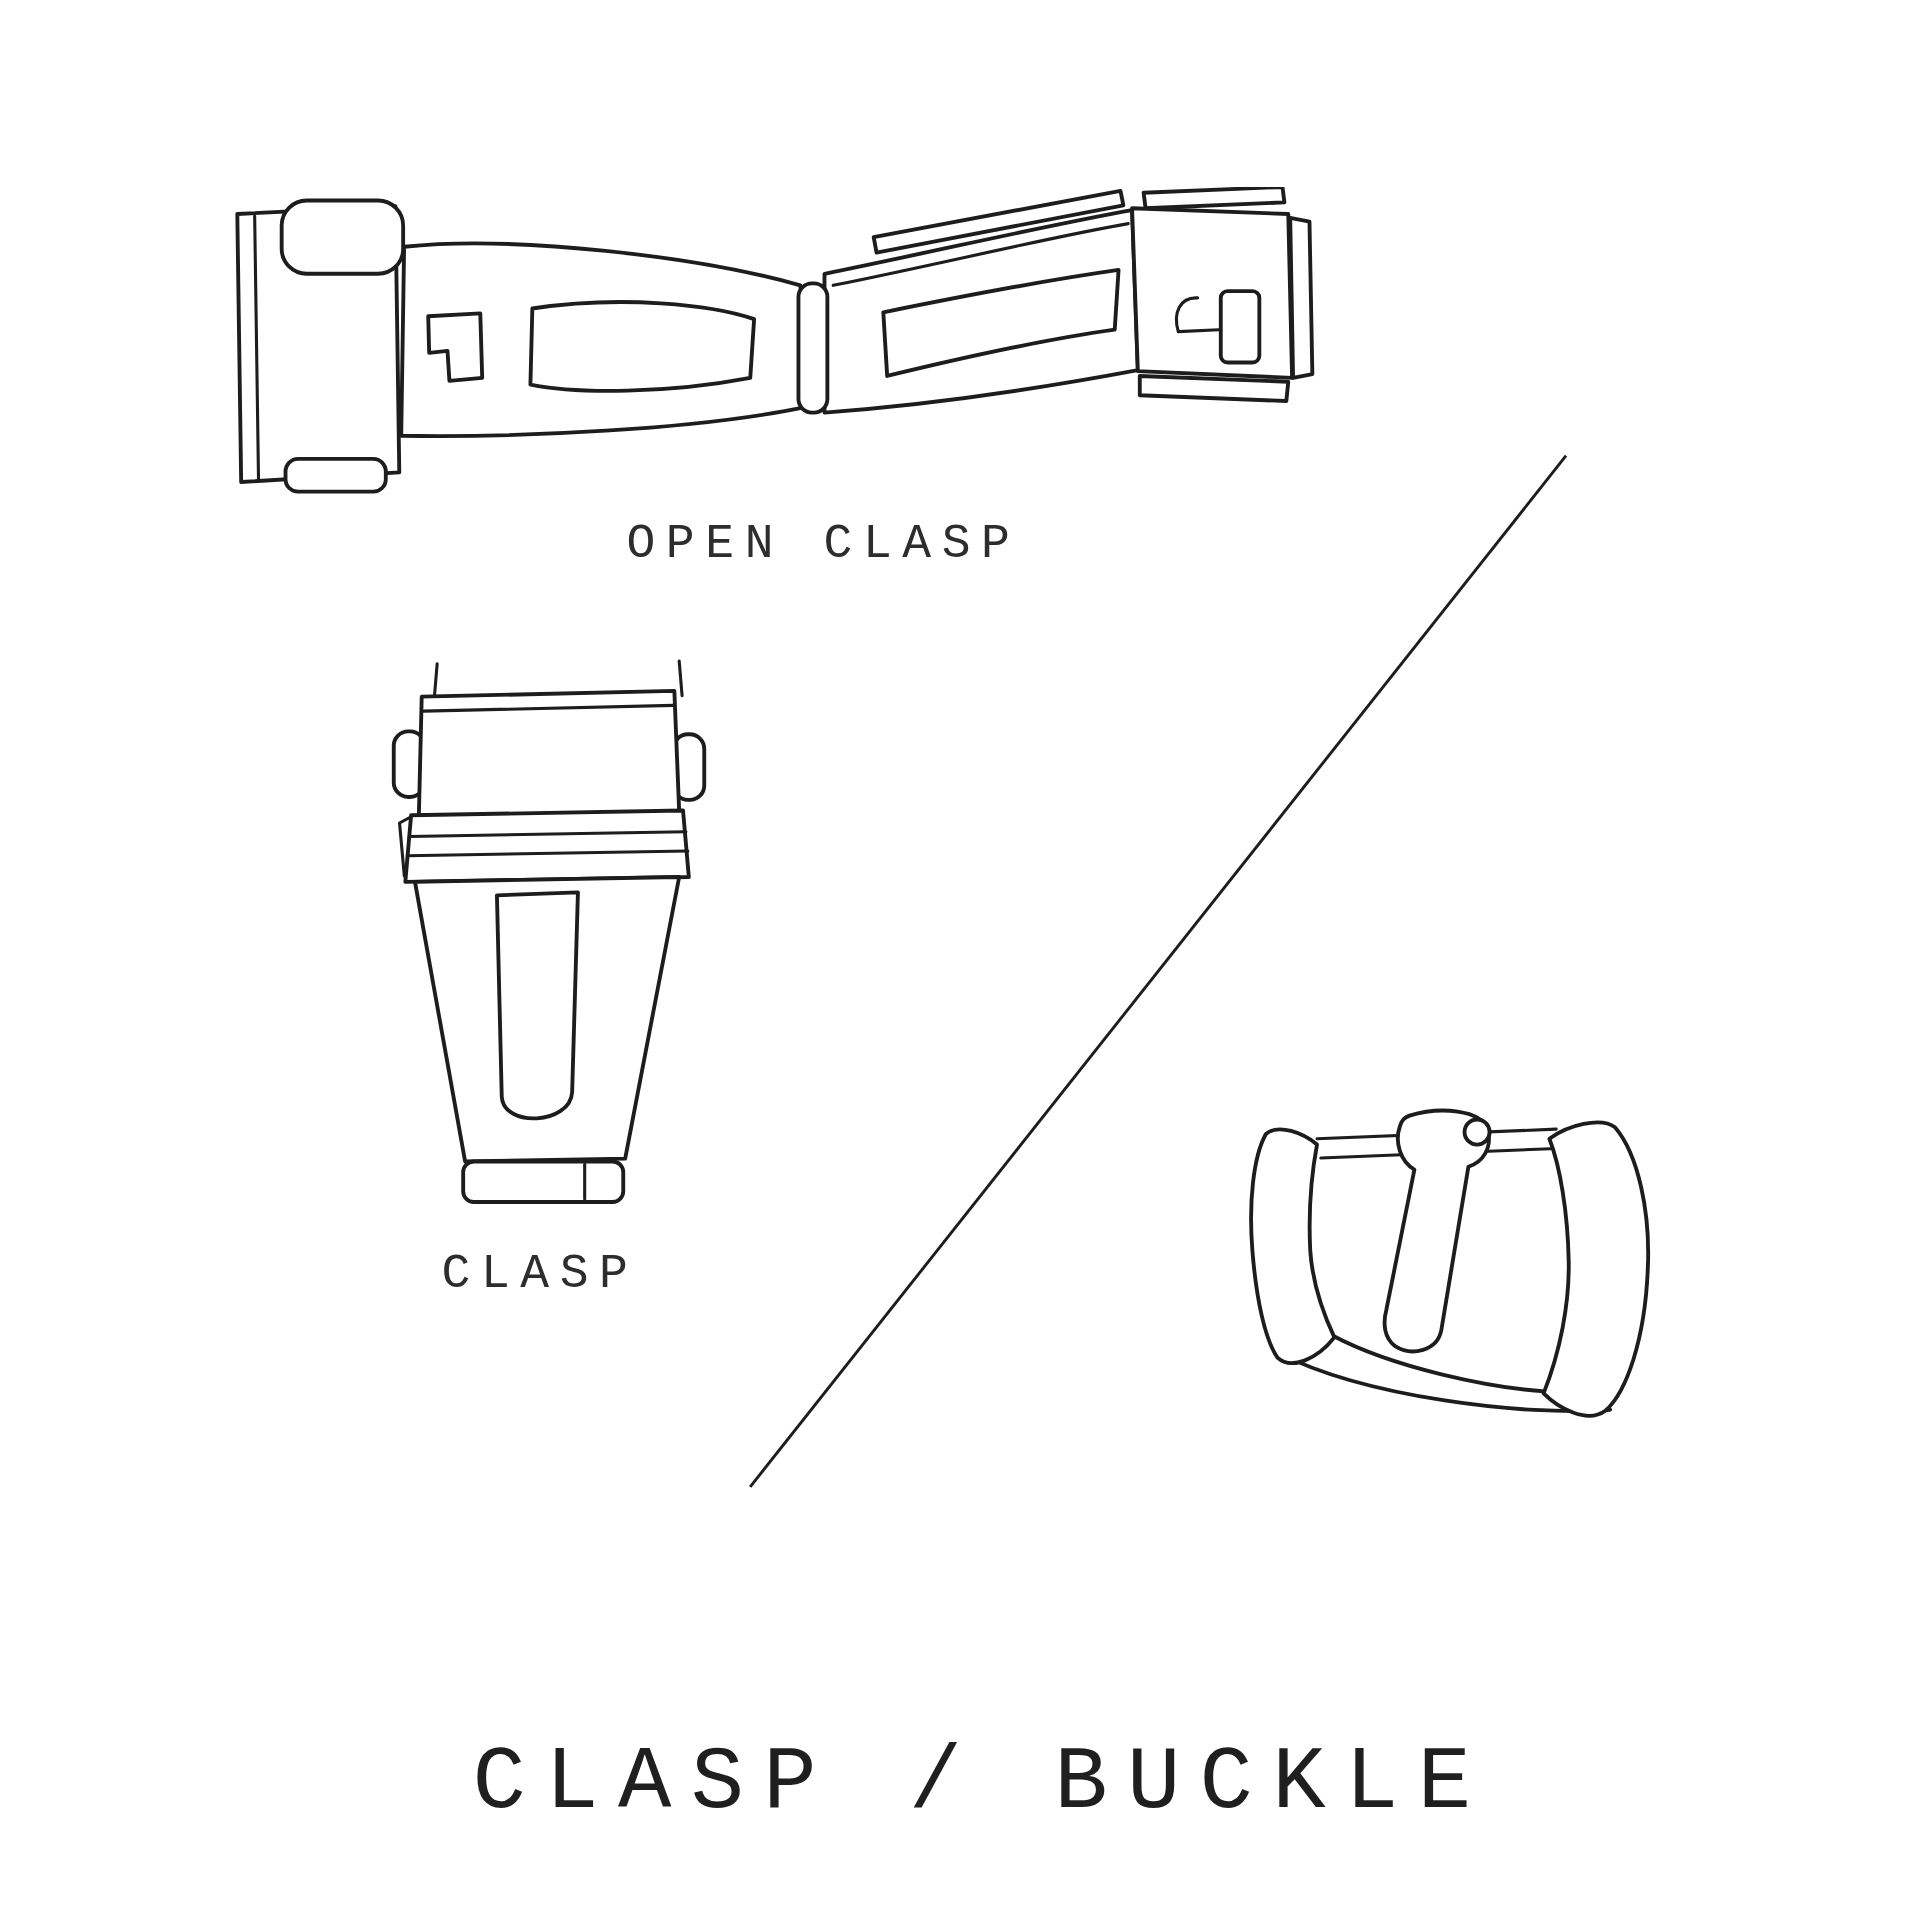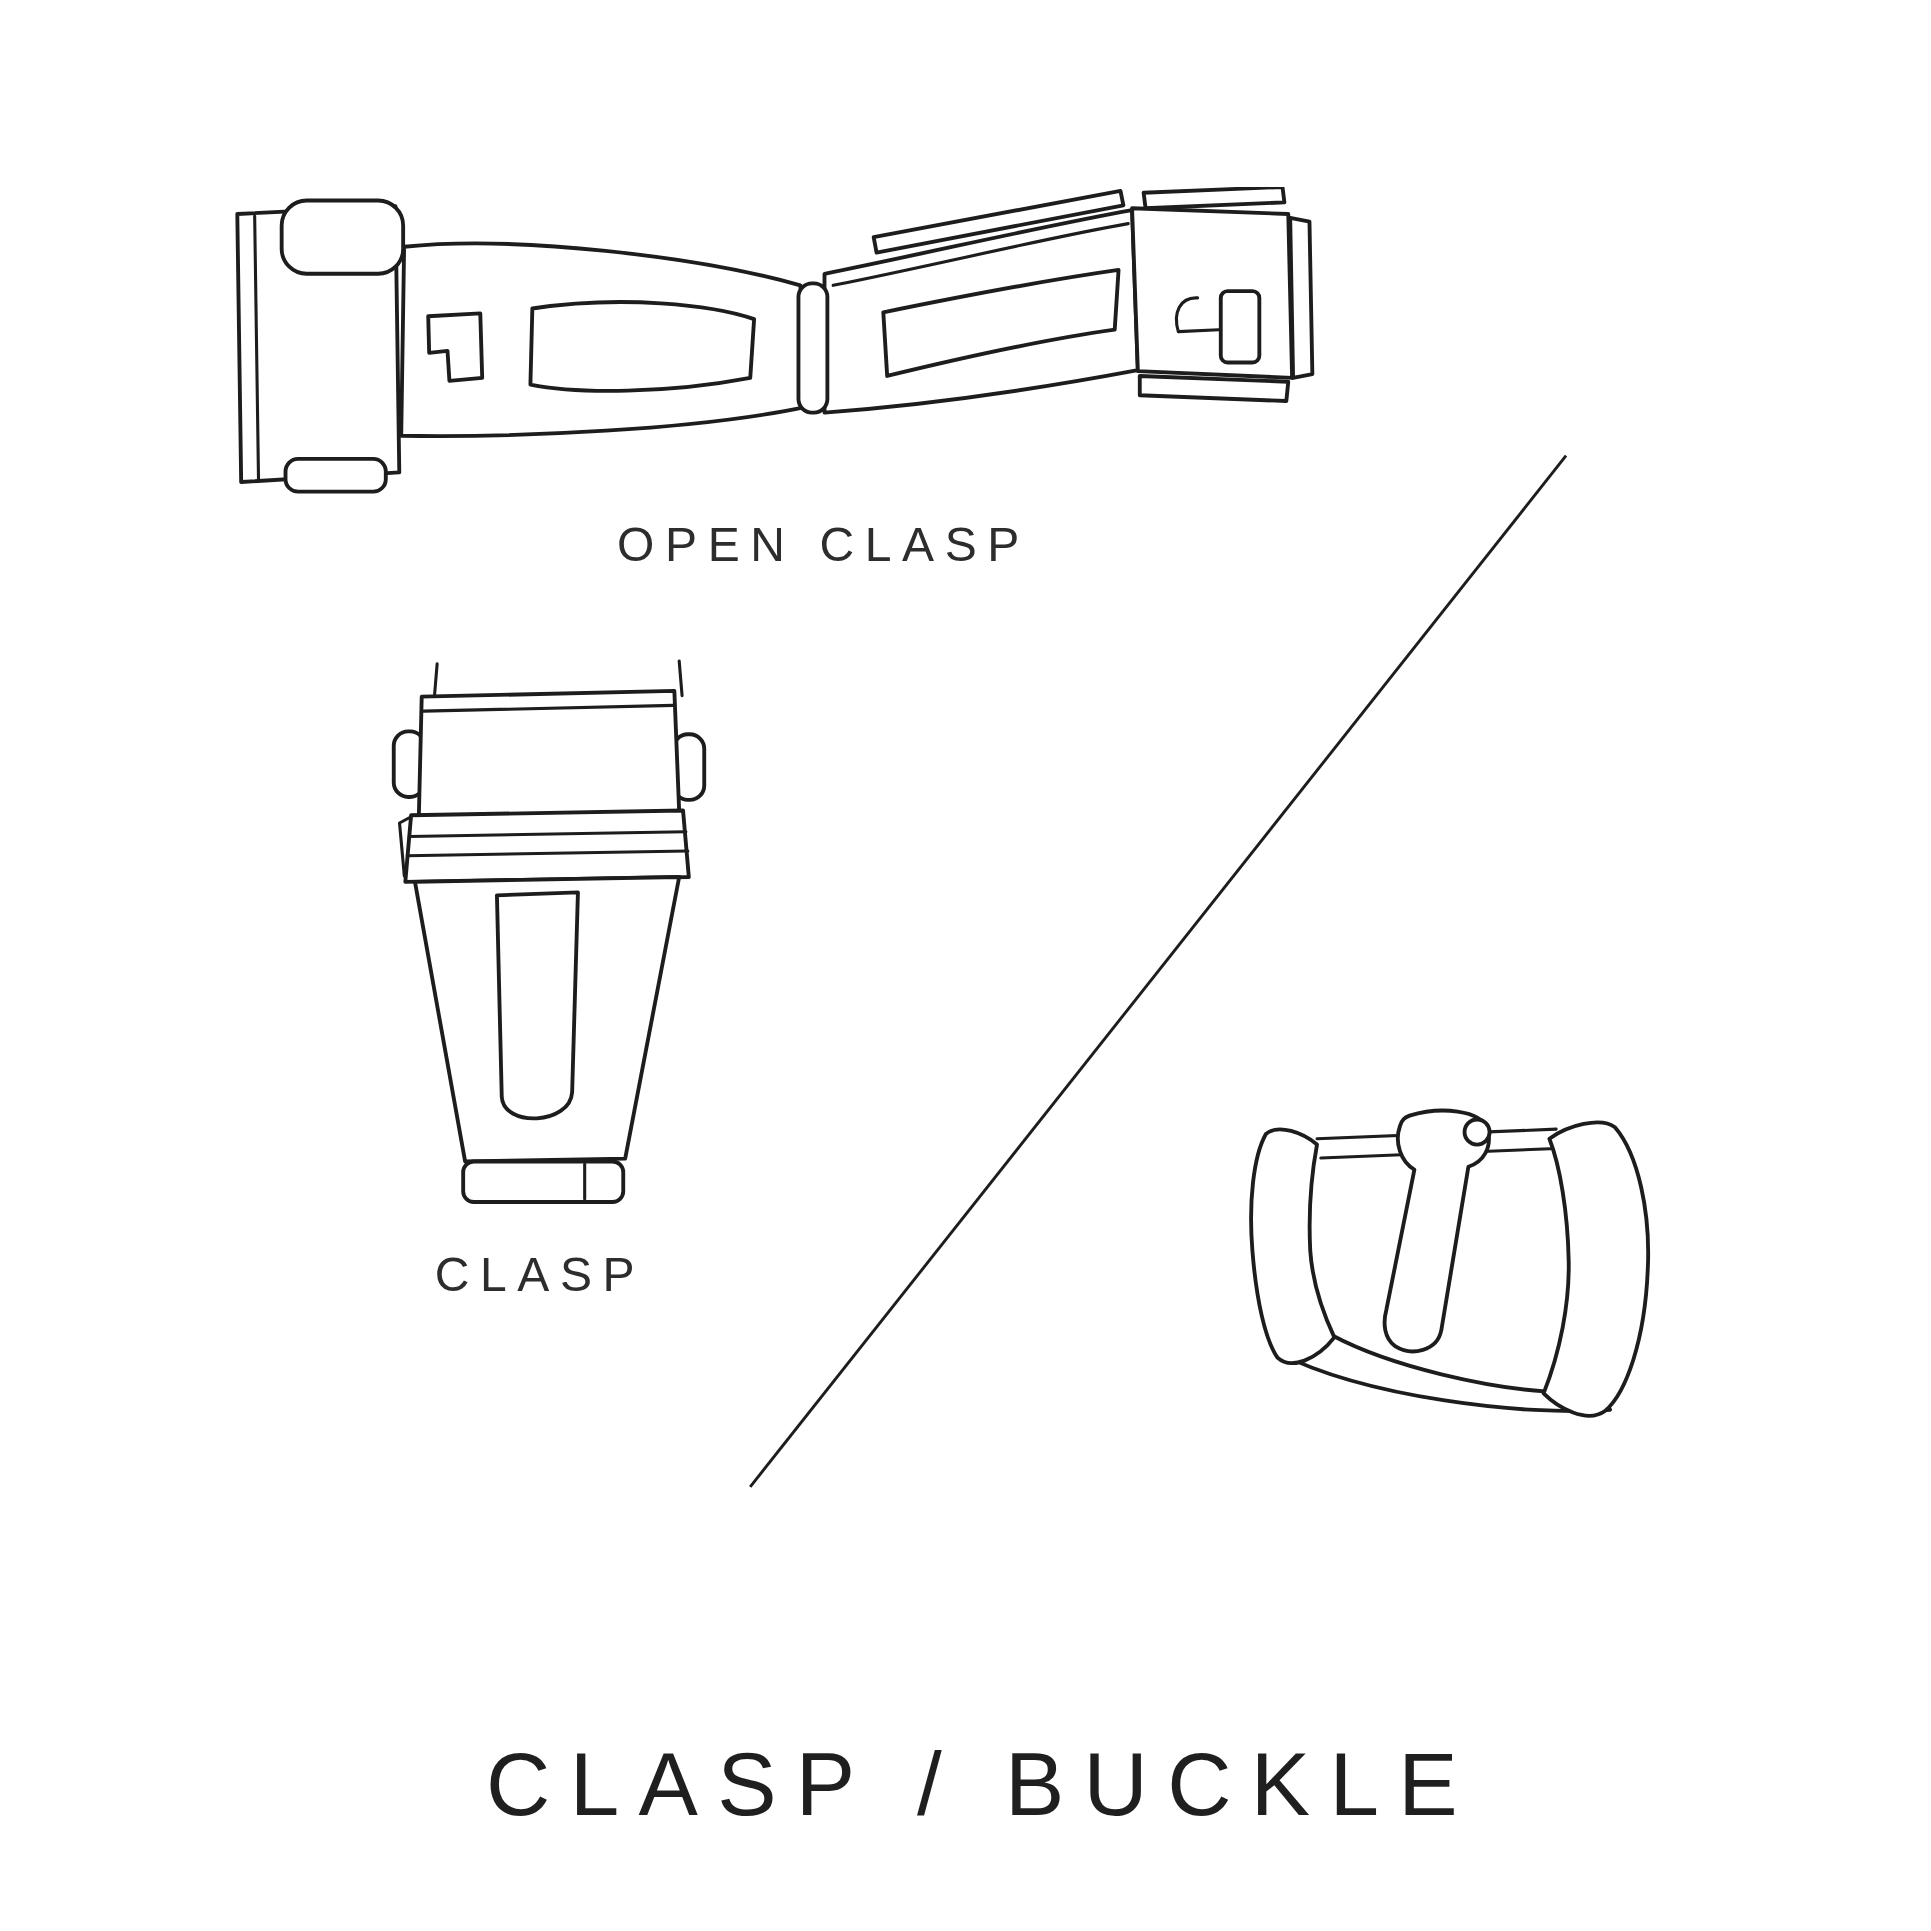--- a/index.html
+++ b/index.html
@@ -7,20 +7,21 @@
     padding: 0;
     background: #ffffff;
     font-family: "Liberation Sans", sans-serif;
   }
   .canvas {
     position: relative;
     width: 1931px;
     height: 1931px;
     background: #ffffff;
     overflow: hidden;
+    font-family: Liberation Mono, monospace;
   }
   .illus {
     position: absolute;
     display: block;
   }
   .illus path, .illus rect, .illus circle {
     fill: #ffffff;
     stroke: #1d1d1d;
     stroke-width: 4;
     stroke-linejoin: round;

